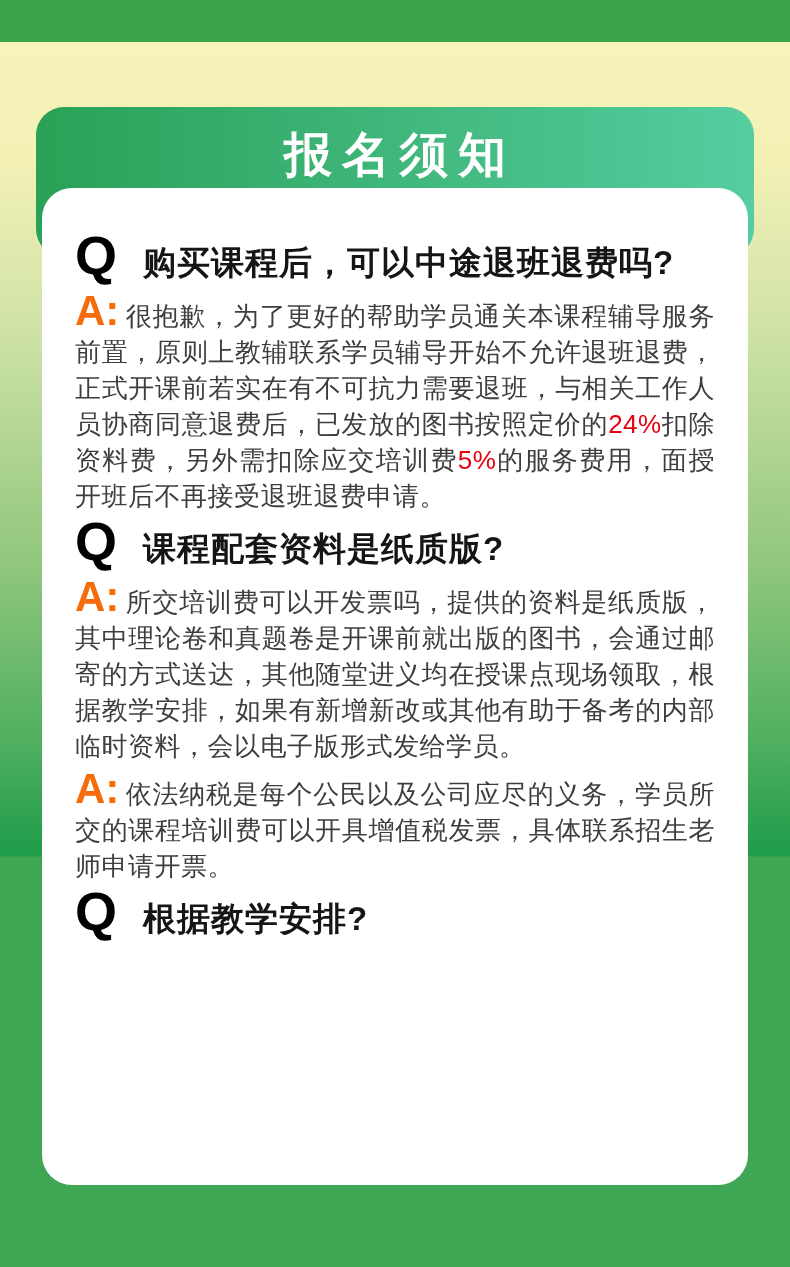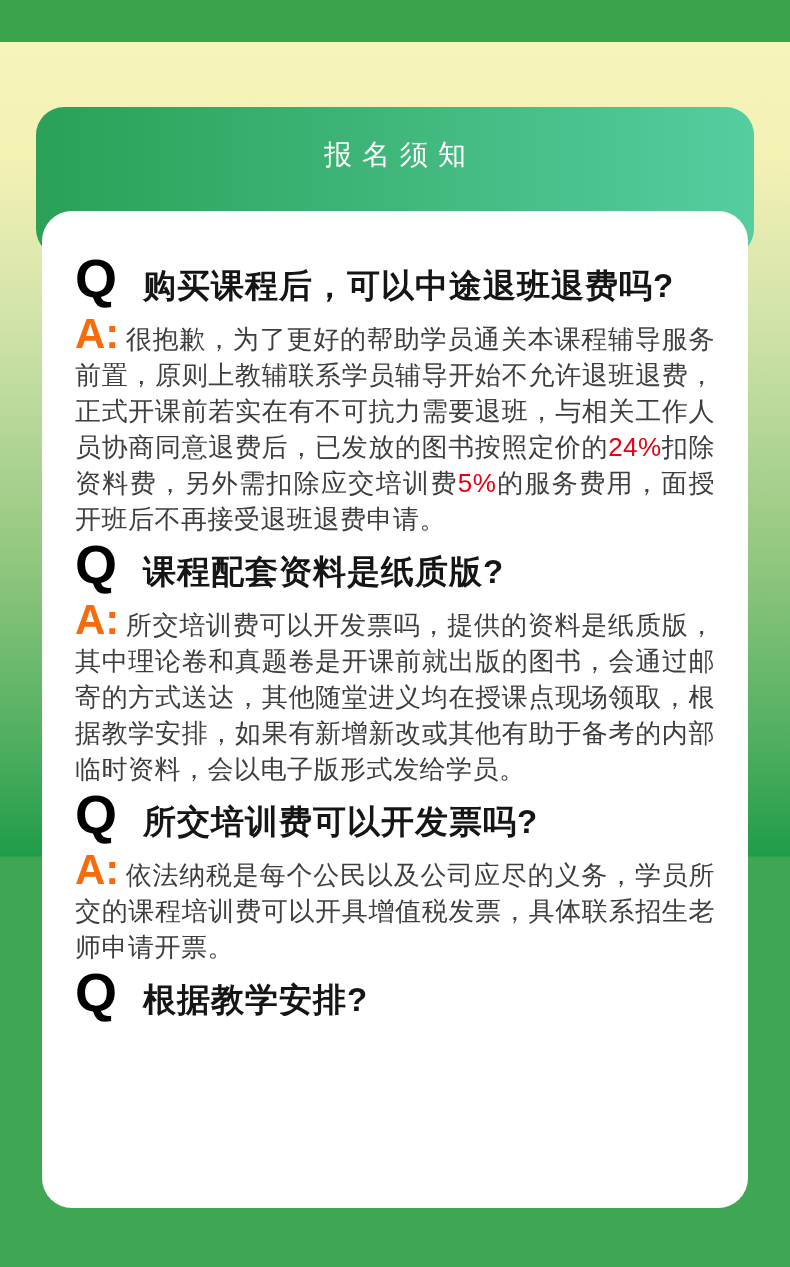--- a/index.html
+++ b/index.html
@@ -36,30 +36,30 @@
     border-radius: 28px;
     background: linear-gradient(90deg,
       var(--hdr-left, #2aa156),
       var(--hdr-right, #55cda0));
   }
   .header-title {
     margin: 0;
     height: 93px;
     line-height: 96px;
     text-align: center;
-    font-size: 28px;
-    font-weight: normal;
+    font-size: 48px;
+    font-weight: bold;
     color: #ffffff;
     letter-spacing: 10px;
     padding-left: 10px; 
   }
   .white-card {
     position: absolute;
     left: 42px; right: 42px;
-    top: 211px;
+    top: 188px;
     height: 997px;
     border-radius: 30px;
     background: #ffffff;
     box-sizing: border-box;
     padding: 40px 33px 0 33px;
   }
   .faq-item + .faq-item {
   }
   .q-row {
     margin: 0 0 4px 0;
@@ -122,23 +122,20 @@
   <section class="faq-item">
     <div class="q-row">
       <span class="q-letter">Q</span><span class="q-title">课程配套资料是纸质版?</span>
     </div>
     <p class="a-para">
       <span class="a-letter">A:</span><span class="a-body"><span>所交培训费可以开发票吗，提供的资料是纸质版，其中理论卷和真题卷是开课前就出版的图书，会通过邮寄的方式送达，其他随堂进义均在授课点现场领取，根据教学安排，如果有新增新改或其他有助于备考的内部临时资料，会以电子版形式发给学员。</span></span>
     </p>
   </section>
 
   <section class="faq-item">
-    <div class="q-row">
-      <span class="q-letter">Q</span><span class="q-title">所交培训费可以开发票吗?</span>
-    </div>
     <p class="a-para">
       <span class="a-letter">A:</span><span class="a-body"><span>依法纳税是每个公民以及公司应尽的义务，学员所交的课程培训费可以开具增值税发票，具体联系招生老师申请开票。</span></span>
     </p>
   </section>
 
   <section class="faq-item">
     <div class="q-row">
       <span class="q-letter">Q</span><span class="q-title">根据教学安排?</span>
     </div>
   </section>

